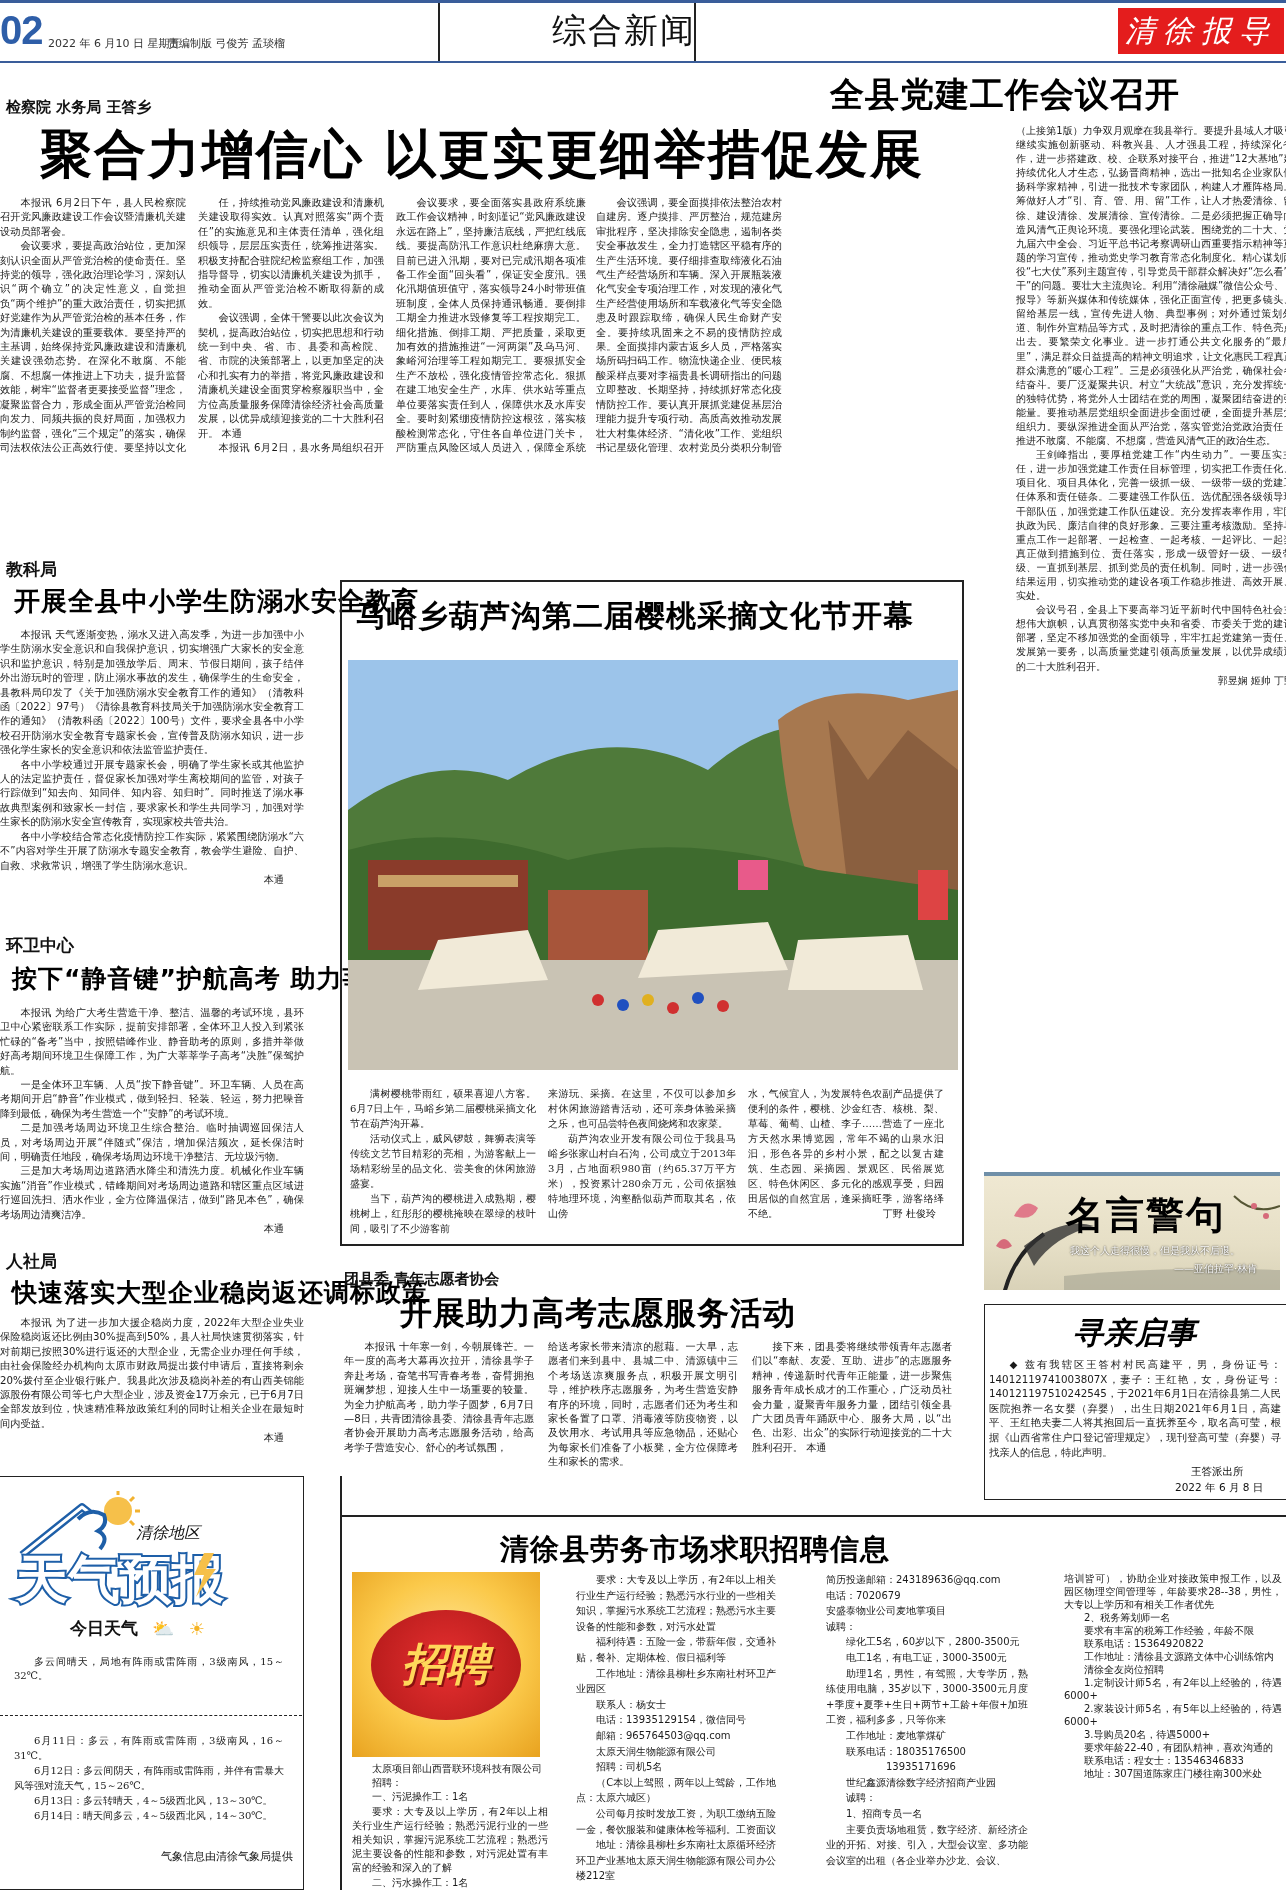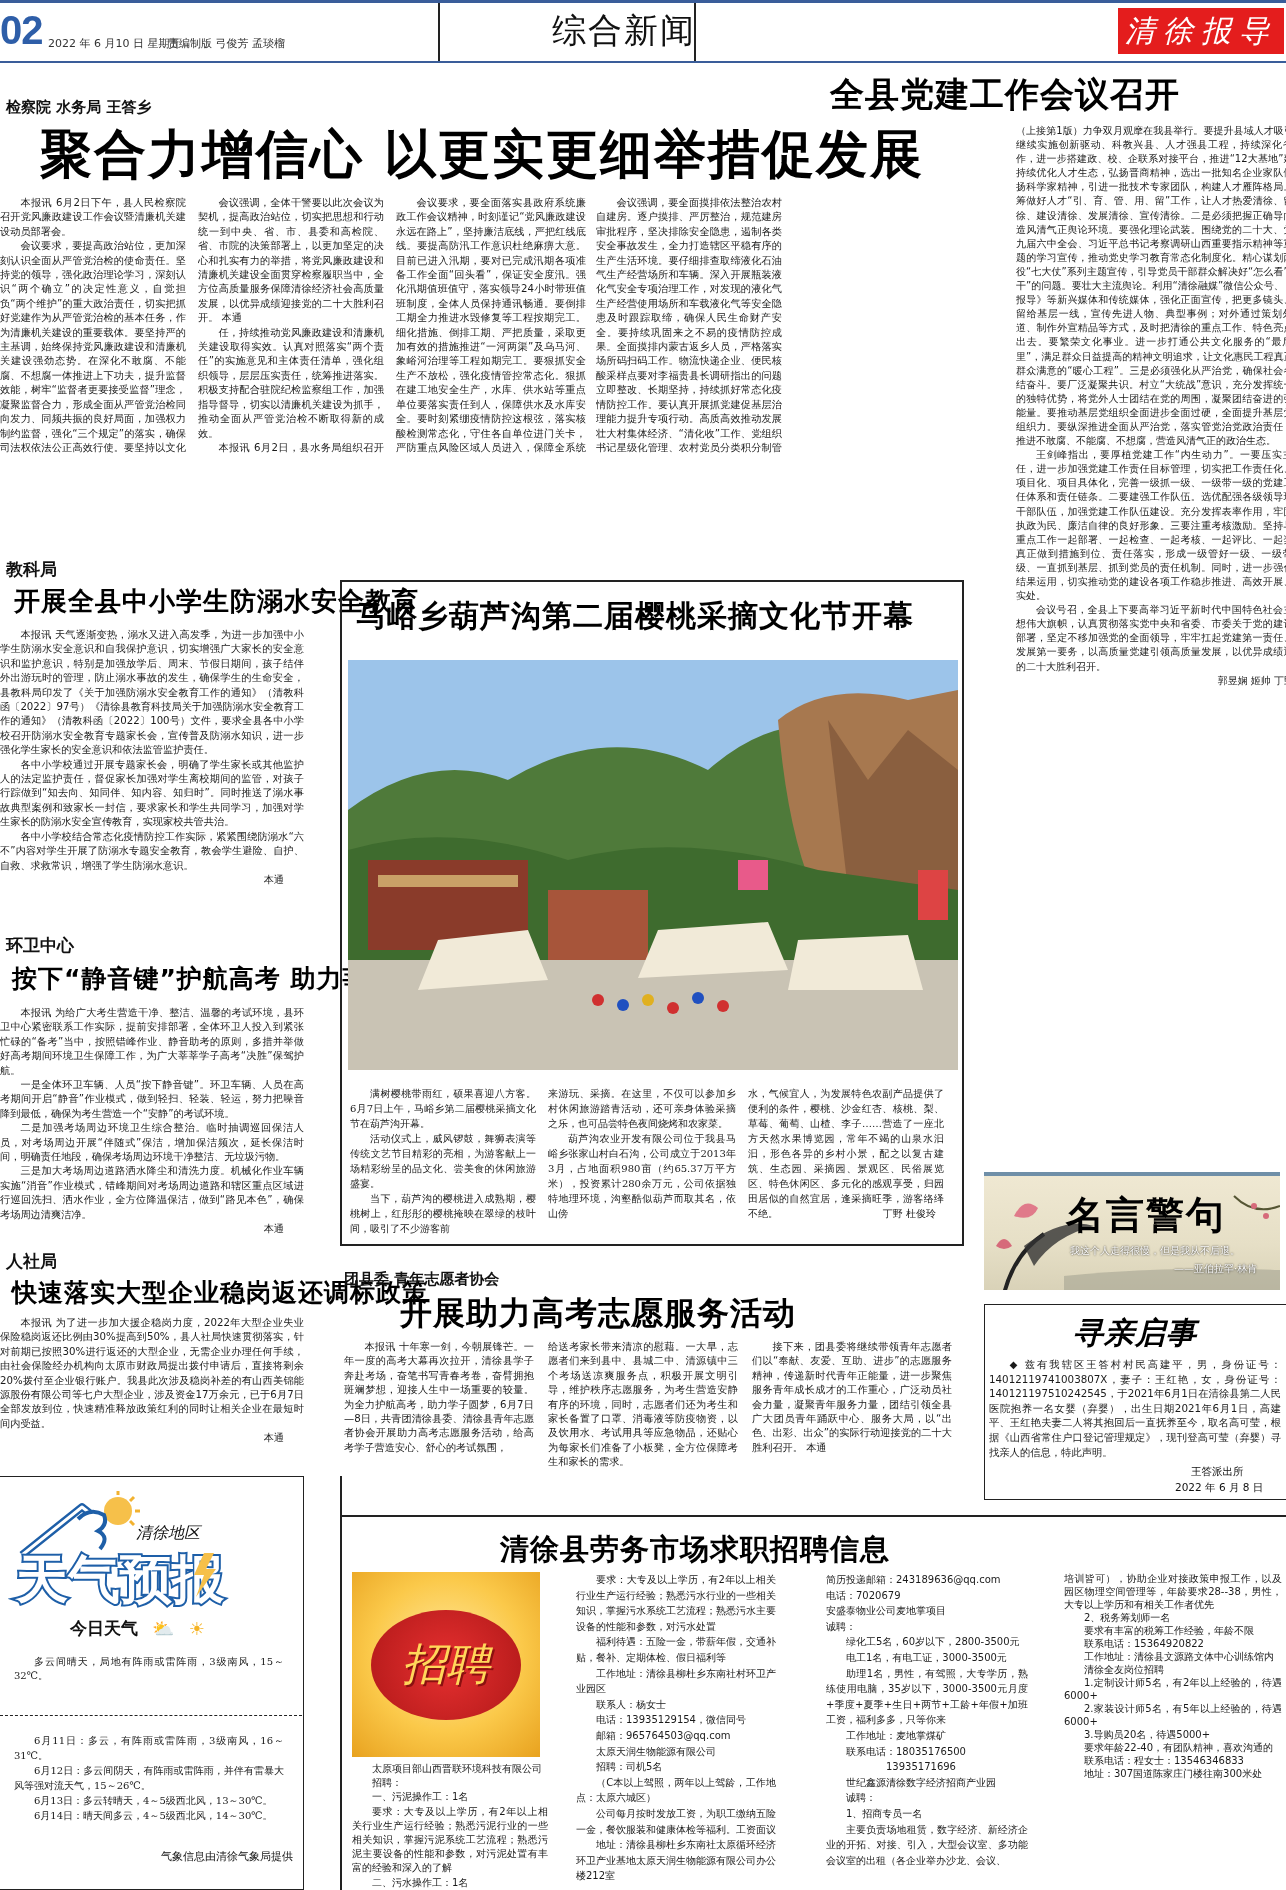--- a/index.html
+++ b/index.html
@@ -46,22 +46,22 @@
 <div class="abs hdr-bottom"></div>
 
 <div class="abs kicker" style="left:6px;top:98px;font-size:15px;">检察院 水务局 王答乡</div>
 <div class="abs headline" style="left:40px;top:120px;font-size:52px;letter-spacing:2px;text-align:right;">聚合力增信心 以更实更细举措促发展</div>
 
 <div class="abs p" style="left:0;top:196px;width:186px;height:260px;overflow:hidden;">
   <span class="ind">本报讯  6月2日下午，县人民检察院召开党风廉政建设工作会议暨清廉机关建设动员部署会。</span>
   <span class="ind">会议要求，要提高政治站位，更加深刻认识全面从严管党治检的使命责任。坚持党的领导，强化政治理论学习，深刻认识“两个确立”的决定性意义，自觉担负“两个维护”的重大政治责任，切实把抓好党建作为从严管党治检的基本任务，作为清廉机关建设的重要载体。要坚持严的主基调，始终保持党风廉政建设和清廉机关建设强劲态势。在深化不敢腐、不能腐、不想腐一体推进上下功夫，提升监督效能，树牢“监督者更要接受监督”理念，凝聚监督合力，形成全面从严管党治检同向发力、同频共振的良好局面，加强权力制约监督，强化“三个规定”的落实，确保司法权依法公正高效行使。要坚持以文化人，着力营造风清气正的清廉检察机关文化氛围。以打造廉政文化长廊为契机，营造廉政文化氛围，增强廉政文化“向心力”，严格遵守《新时代政法干警“十个严禁”》《禁酒令》《“十个严禁”》，引导全体干警树立正确的世界观、人生观、价值观。要压紧压实责</span>
 </div>
 <div class="abs p" style="left:198px;top:196px;width:186px;height:260px;overflow:hidden;">
+  <span class="ind">任，持续推动党风廉政建设和清廉机关建设取得实效。认真对照落实“两个责任”的实施意见和主体责任清单，强化组织领导，层层压实责任，统筹推进落实。积极支持配合驻院纪检监察组工作，加强指导督导，切实以清廉机关建设为抓手，推动全面从严管党治检不断取得新的成效。</span>
   <span class="ind">会议强调，全体干警要以此次会议为契机，提高政治站位，切实把思想和行动统一到中央、省、市、县委和高检院、省、市院的决策部署上，以更加坚定的决心和扎实有力的举措，将党风廉政建设和清廉机关建设全面贯穿检察履职当中，全方位高质量服务保障清徐经济社会高质量发展，以优异成绩迎接党的二十大胜利召开。  本通</span>
-  <span class="ind">任，持续推动党风廉政建设和清廉机关建设取得实效。认真对照落实“两个责任”的实施意见和主体责任清单，强化组织领导，层层压实责任，统筹推进落实。积极支持配合驻院纪检监察组工作，加强指导督导，切实以清廉机关建设为抓手，推动全面从严管党治检不断取得新的成效。</span>
   <span class="ind">本报讯  6月2日，县水务局组织召开局党组（扩大）会议，传达县政府系统廉政工作会议精神，县委副书记、县长、清徐经济开发区党工委书记李福贵重要讲话精神，中共清徐县委印发《关于加强对“一把手”和领导班子监督的若干措施及责任分工》的通知，县扫黑办关于做好扫黑除恶斗争近期重点工作的提醒等相关文件精神。</span>
 </div>
 <div class="abs p" style="left:396px;top:196px;width:190px;height:260px;overflow:hidden;">
   <span class="ind">会议要求，要全面落实县政府系统廉政工作会议精神，时刻谨记“党风廉政建设永远在路上”，坚持廉洁底线，严把红线底线。要提高防汛工作意识杜绝麻痹大意。目前已进入汛期，要对已完成汛期各项准备工作全面“回头看”，保证安全度汛。强化汛期值班值守，落实领导24小时带班值班制度，全体人员保持通讯畅通。要倒排工期全力推进水毁修复等工程按期完工。细化措施、倒排工期、严把质量，采取更加有效的措施推进“一河两渠”及乌马河、象峪河治理等工程如期完工。要狠抓安全生产不放松，强化疫情管控常态化。狠抓在建工地安全生产，水库、供水站等重点单位要落实责任到人，保障供水及水库安全。要时刻紧绷疫情防控这根弦，落实核酸检测常态化，守住各自单位进门关卡，严防重点风险区域人员进入，保障全系统各项工作顺利开展。  本通</span>
 
 </div>
 <div class="abs p" style="left:596px;top:196px;width:186px;height:260px;overflow:hidden;">
   <span class="ind">会议强调，要全面摸排依法整治农村自建房。逐户摸排、严厉整治，规范建房审批程序，坚决排除安全隐患，遏制各类安全事故发生，全力打造辖区平稳有序的生产生活环境。要仔细排查取缔液化石油气生产经营场所和车辆。深入开展瓶装液化气安全专项治理工作，对发现的液化气生产经营使用场所和车载液化气等安全隐患及时跟踪取缔，确保人民生命财产安全。要持续巩固来之不易的疫情防控成果。全面摸排内蒙古返乡人员，严格落实场所码扫码工作。物流快递企业、便民核酸采样点要对李福贵县长调研指出的问题立即整改、长期坚持，持续抓好常态化疫情防控工作。要认真开展抓党建促基层治理能力提升专项行动。高质高效推动发展壮大村集体经济、“清化收”工作、党组织书记星级化管理、农村党员分类积分制管理、优化网格设置、农民夜校、星级文明户创评等工作落地落实落细，争取干出亮点、干出特色。</span>
 
 </div>
@@ -211,21 +211,21 @@
     <span class="ind">◆ 兹有我辖区王答村村民高建平，男，身份证号：14012119741003807X，妻子：王红艳，女，身份证号：140121197510242545，于2021年6月1日在清徐县第二人民医院抱养一名女婴（弃婴），出生日期2021年6月1日，高建平、王红艳夫妻二人将其抱回后一直抚养至今，取名高可莹，根据《山西省常住户口登记管理规定》，现刊登高可莹（弃婴）寻找亲人的信息，特此声明。</span>
   </div>
   <div class="abs" style="left:206px;top:160px;font-size:10.5px;">王答派出所</div>
   <div class="abs" style="left:190px;top:176px;font-size:10.5px;">2022 年 6 月 8 日</div>
 </div>
 
 <div class="abs" style="left:340px;top:1515px;width:946px;height:1.5px;background:#222;"></div>
 <div class="abs headline" style="left:500px;top:1530px;font-size:29px;">清徐县劳务市场求职招聘信息</div>
 <div class="abs recruit-img" style="left:352px;top:1572px;width:188px;height:185px;display:flex;align-items:center;justify-content:center;">
   <div style="width:150px;height:110px;border-radius:50%;background:radial-gradient(circle,#e63030 0%,#b01818 100%);display:flex;align-items:center;justify-content:center;">
-    <span style="font-size:44px;font-weight:normal;color:#ffd75a;text-shadow:2px 2px 0 #8a1010;font-family:'DejaVu Serif',serif;font-style:italic;">招聘</span>
+    <span style="font-size:44px;font-weight:bold;color:#ffd75a;text-shadow:2px 2px 0 #8a1010;font-family:'DejaVu Serif',serif;font-style:italic;">招聘</span>
   </div>
 </div>
 <div class="abs p" style="left:352px;top:1762px;width:196px;font-size:10px;line-height:14.2px;">
   <span class="ind">太原项目部山西晋联环境科技有限公司</span>
   <span class="ind">招聘：</span>
   <span class="ind">一、污泥操作工：1名</span>
   <span class="ind">要求：大专及以上学历，有2年以上相关行业生产运行经验；熟悉污泥行业的一些相关知识，掌握污泥系统工艺流程；熟悉污泥主要设备的性能和参数，对污泥处置有丰富的经验和深入的了解</span>
   <span class="ind">二、污水操作工：1名</span>
 </div>
 <div class="abs p" style="left:576px;top:1572px;width:200px;font-size:10px;line-height:15.6px;">

